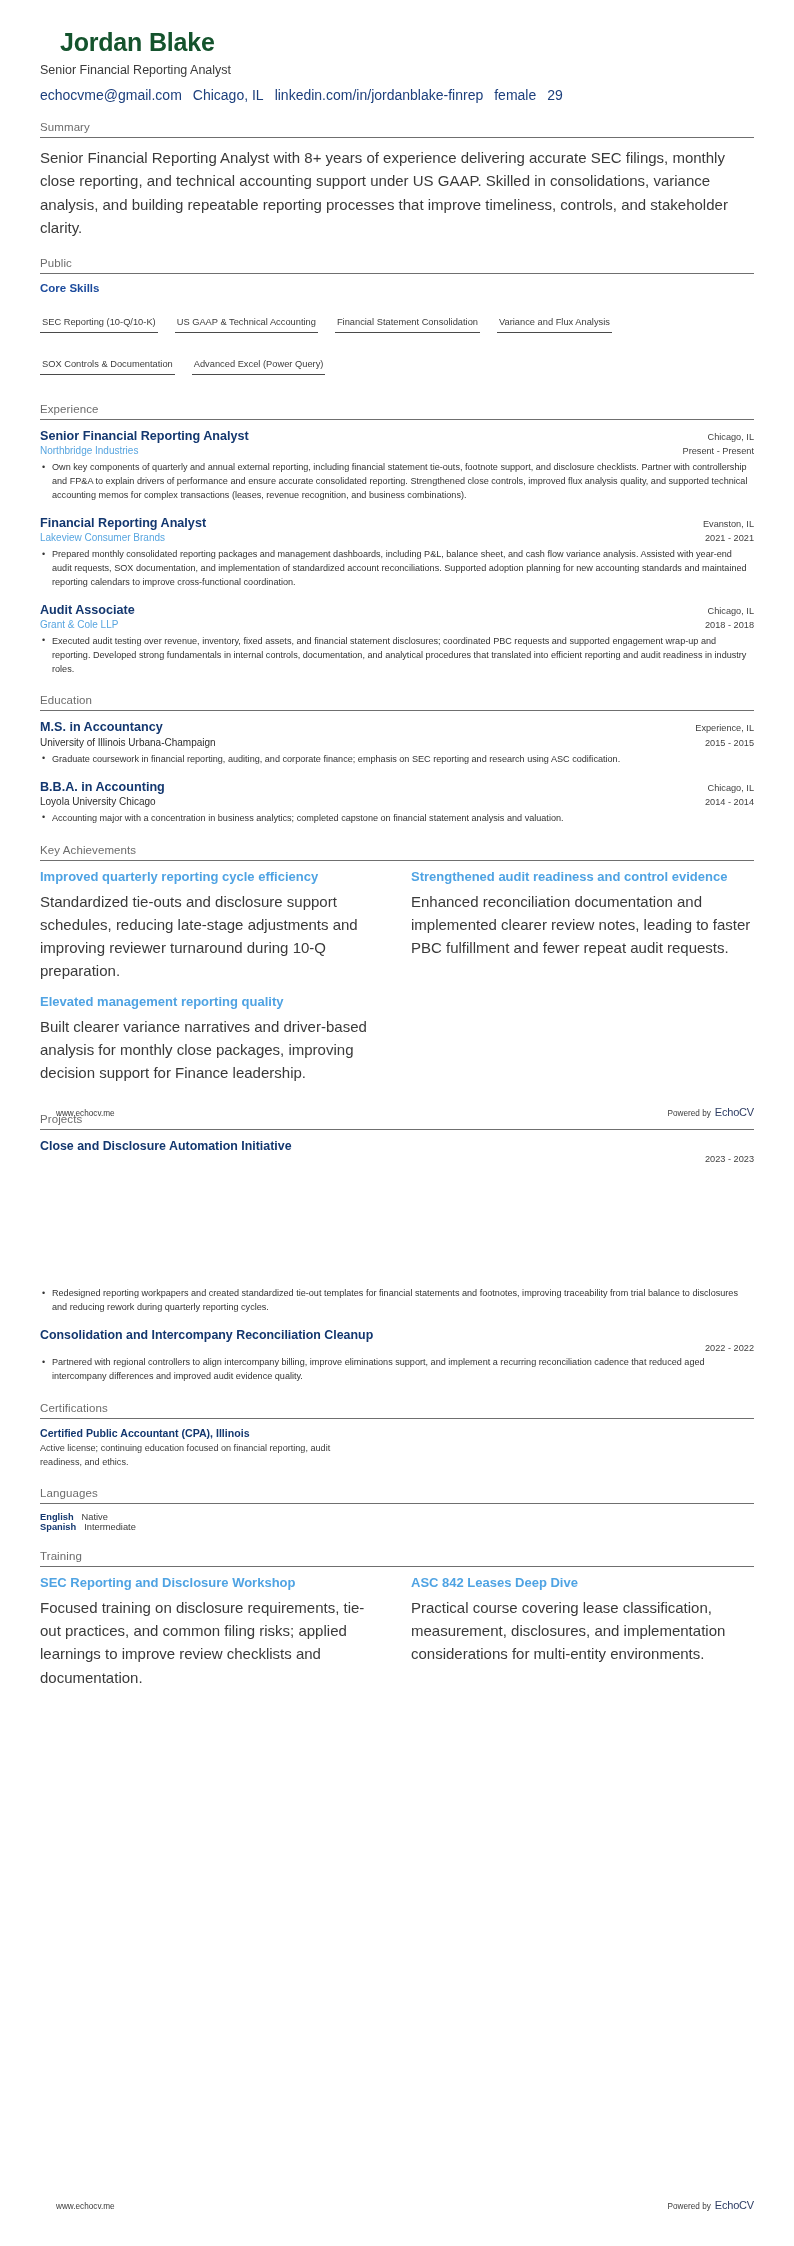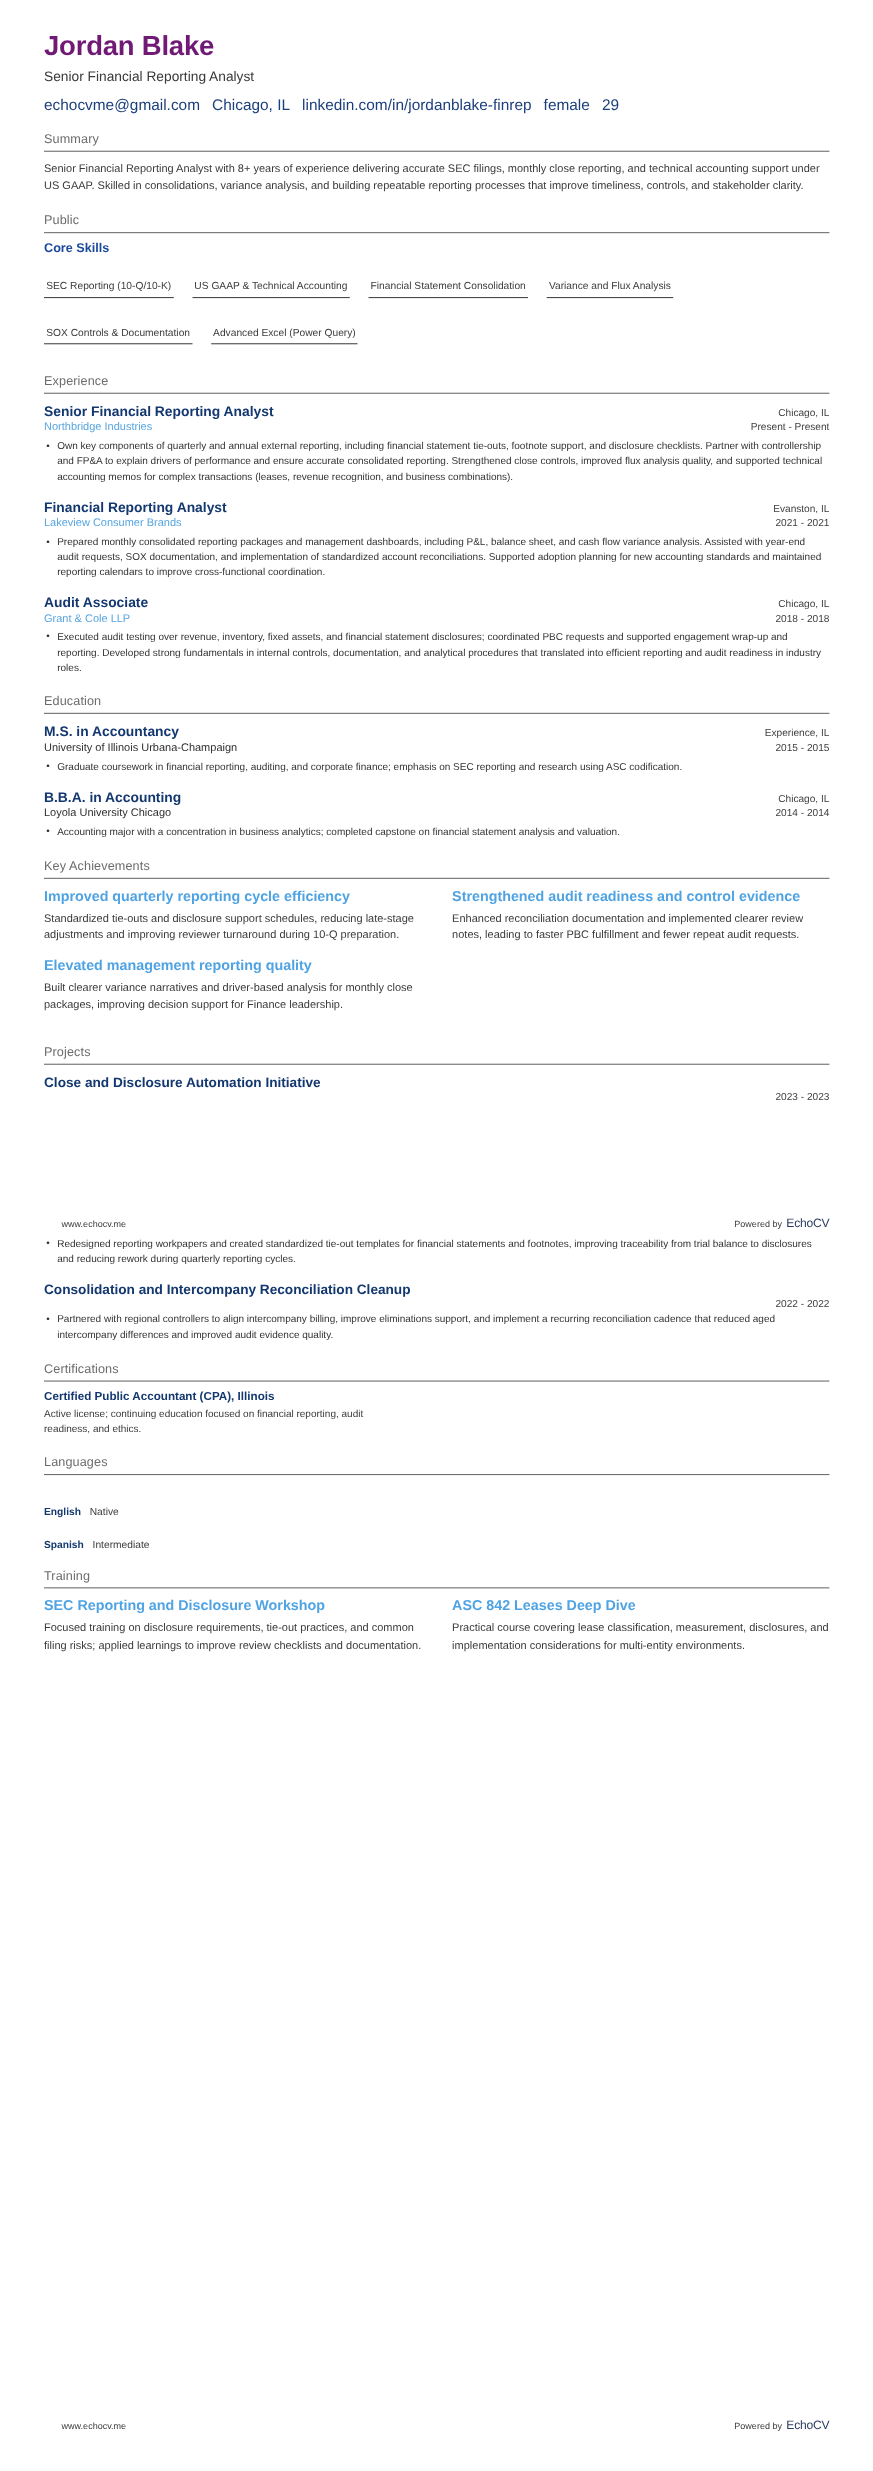--- a/index.html
+++ b/index.html
@@ -25,22 +25,23 @@
 
   .sheet {
     padding: 28px 40px 0 40px;
   }
 
   
   .name {
     font-size: 25px;
     font-weight: bold;
     letter-spacing: -0.2px;
-    color: #701a75;
+    color: #14532d;
     line-height: 1.15;
+    margin-left: 20px;
   }
   .headline {
     font-size: 12.5px;
     color: #3a3a3a;
     margin-top: 5px;
     line-height: 1.3;
   }
   .contact {
     margin-top: 9px;
     font-size: 14px;
@@ -151,21 +152,21 @@
     margin-bottom: 11px;
   }
   .cell-title {
     font-size: 13px;
     font-weight: bold;
     color: #4fa3e3;
     margin-bottom: 4px;
     line-height: 1.3;
   }
   .cell-body {
-    font-size: 10px;
+    font-size: 15px;
     line-height: 1.55;
     color: #3a3a3a;
   }
 
   
   .lang-row {
     display: flex;
     flex-wrap: wrap;
     flex-direction: column;
   }
@@ -173,21 +174,21 @@
     width: 50%;
     display: flex;
     align-items: baseline;
     font-size: 9.3px;
   }
   .lang-name {
     color: #13376f;
     font-weight: bold;
     margin-right: 8px;
   }
-  .lang-level { color: #3a3a3a; margin-top: 20px; }
+  .lang-level { color: #3a3a3a; }
 
   
   .cert-title {
     font-size: 10.6px;
     font-weight: bold;
     color: #13376f;
     margin-bottom: 2px;
   }
   .cert-body {
     font-size: 9.1px;

